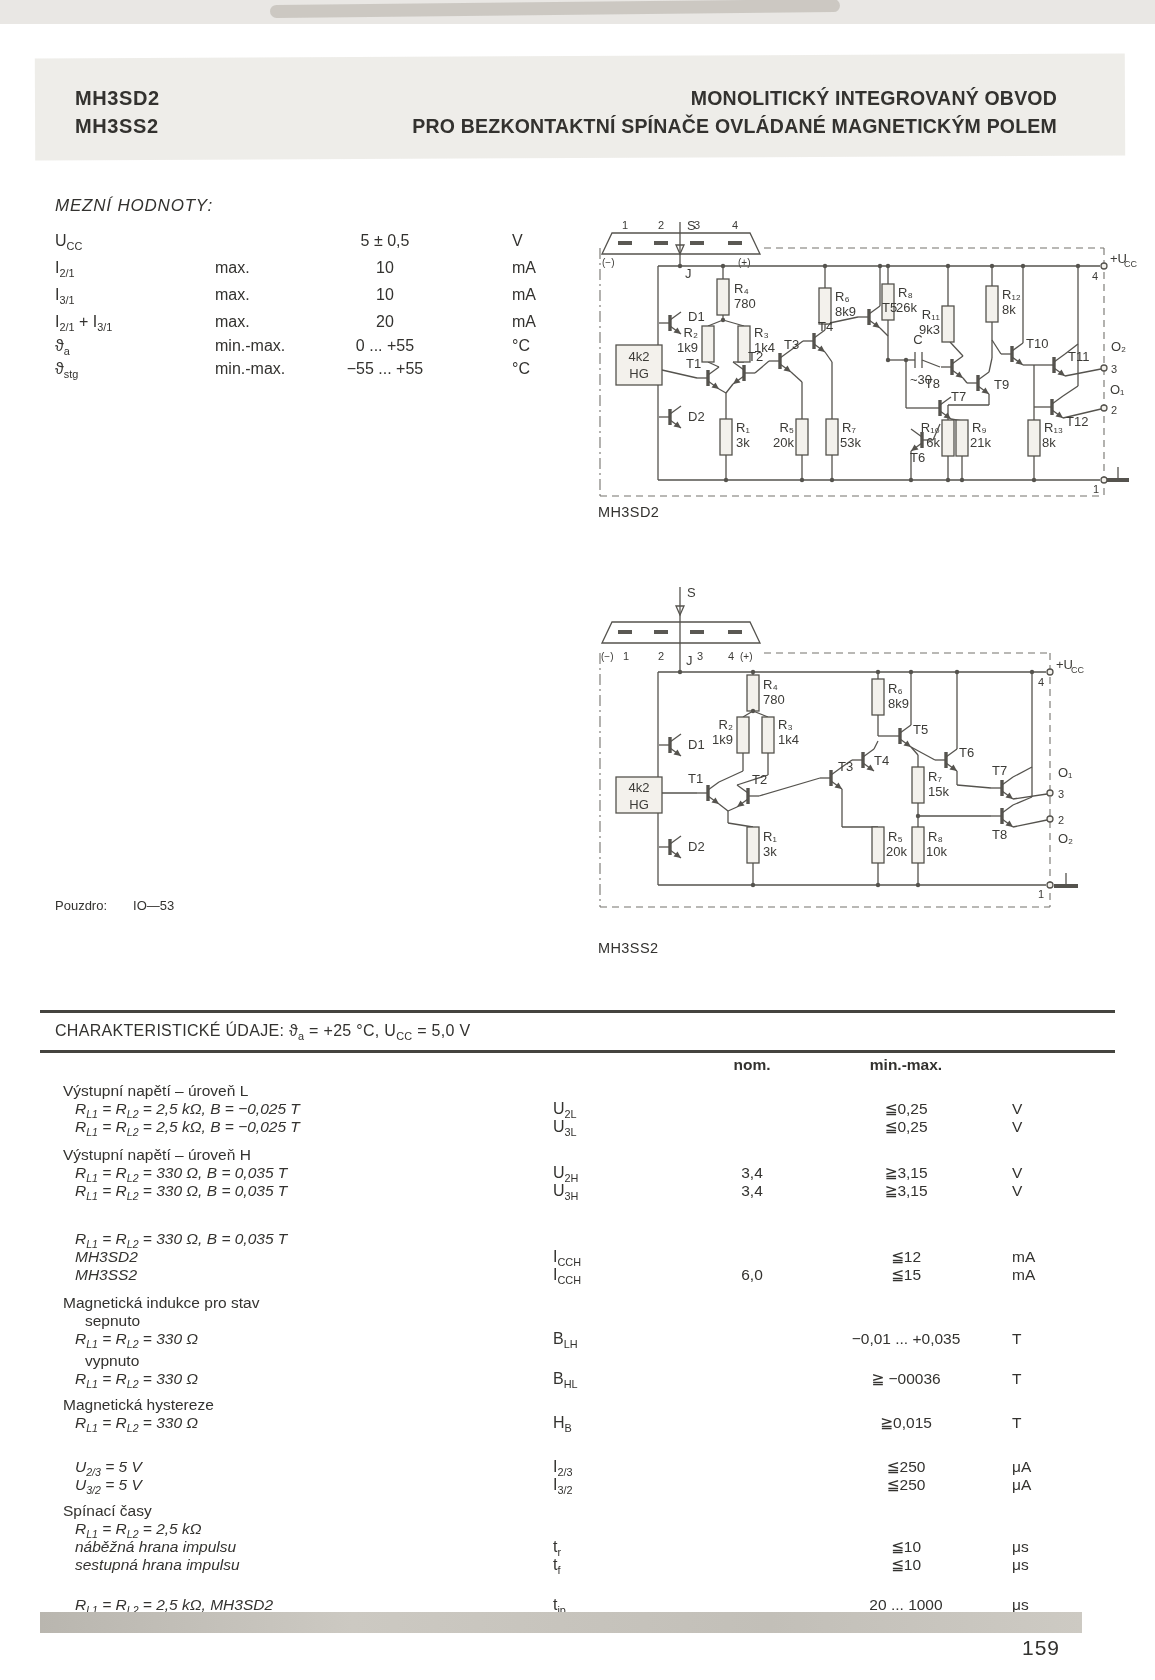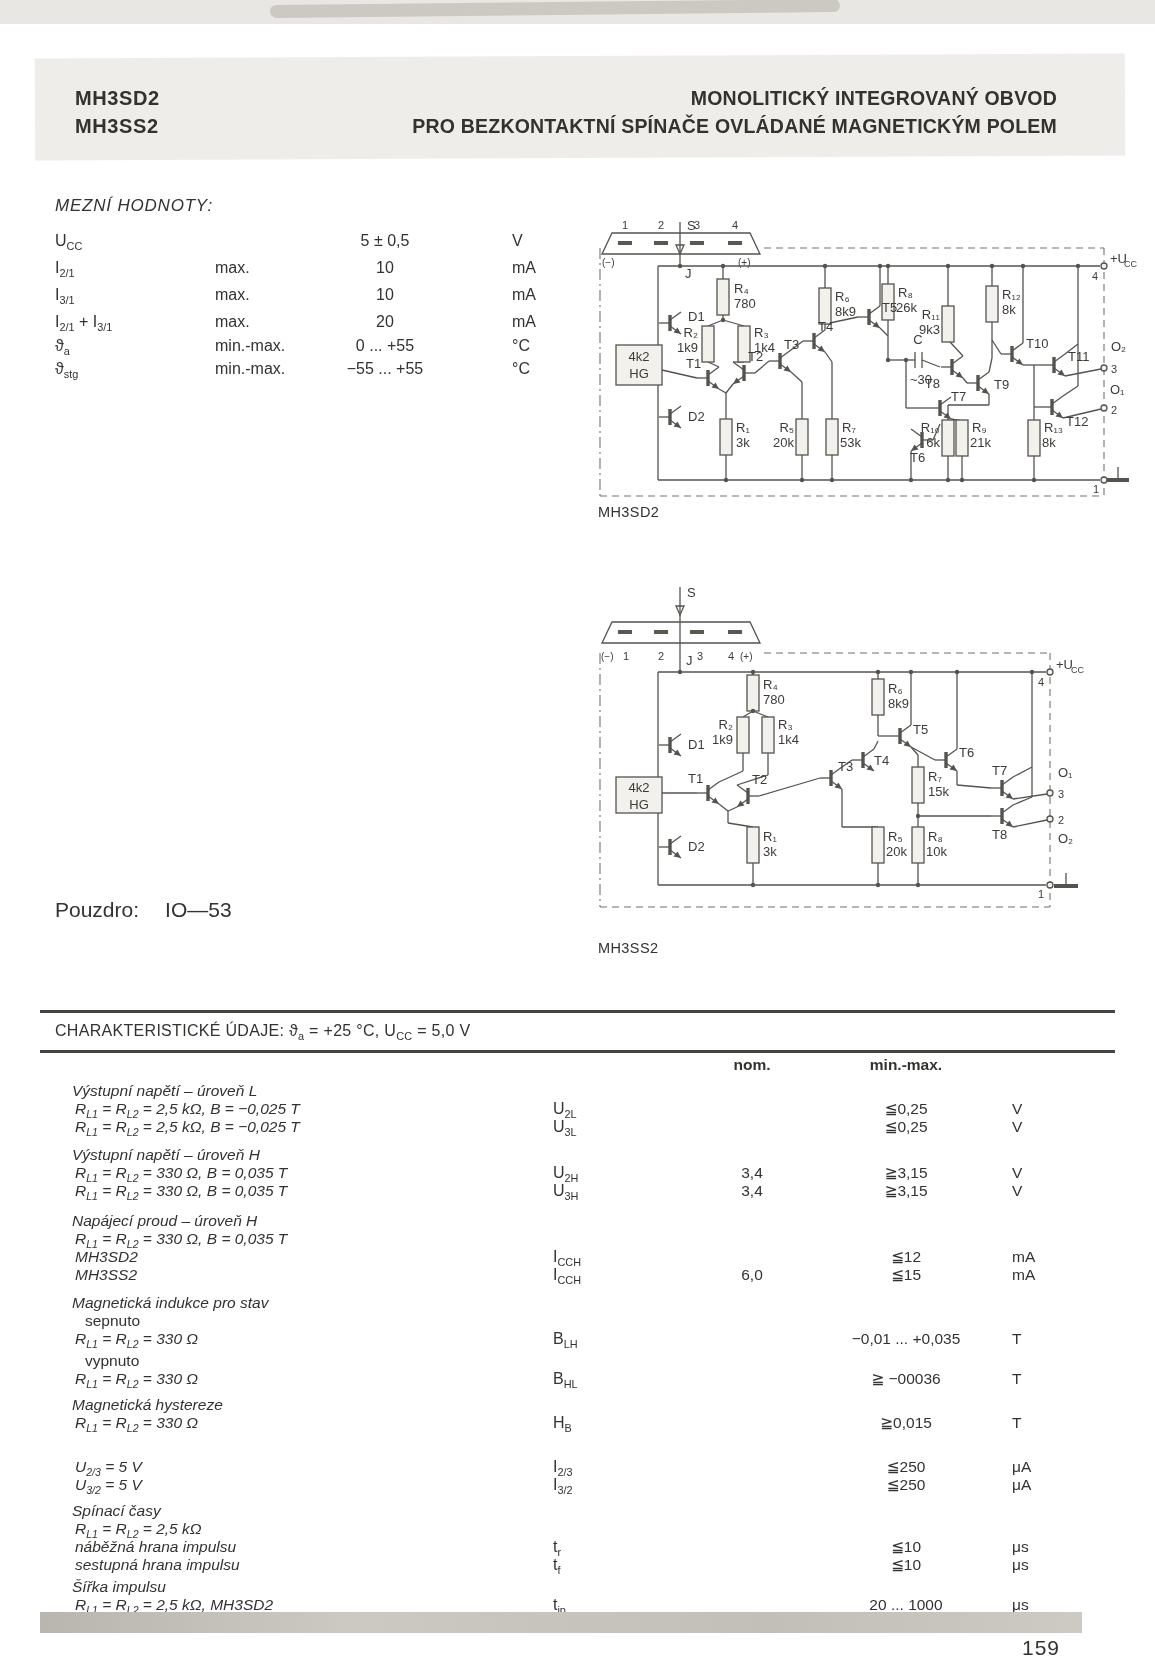--- a/index.html
+++ b/index.html
@@ -32,30 +32,30 @@
   svg rect.slot{fill:#5a5853;stroke:none;}
   svg rect.gbar{fill:#55534e;stroke:none;}
   svg .fill{fill:#55534e;stroke:none;}
   svg text{fill:#3c3b37;font-size:13px;font-family:"Liberation Sans","DejaVu Sans",sans-serif;}
   svg text.ts{font-size:9px;}
   svg text.tp{font-size:11px;}
   svg text.tm{font-size:10px;}
   svg text.end{text-anchor:end;}
   svg text.mid{text-anchor:middle;}
   .caption{font-size:14.5px;letter-spacing:.4px;}
-  .pouzdro{left:55px;top:898px;font-size:21px;}
+  .pouzdro{left:55px;top:898px;font-size:13px;}
   .pouzdro .pv{margin-left:26px;}
   
   .rule{position:absolute;left:40px;width:1075px;height:3px;background:#45443f;}
   .tbl-heading{left:55px;top:1022px;font-size:16px;letter-spacing:.3px;}
   .colhead{position:absolute;top:1056px;left:0;width:1155px;font-size:15.5px;font-weight:700;}
   .colhead .cn,.trow .cn{position:absolute;left:707px;width:90px;text-align:center;}
   .colhead .cm,.trow .cm{position:absolute;left:820px;width:172px;text-align:center;}
   .trow{position:absolute;left:0;width:1155px;height:20px;font-size:15.5px;}
-  .trow .cg{position:absolute;left:72px;font-style:italic;}
+  .trow .cg{position:absolute;left:63px;}
   .trow .ci{position:absolute;left:85px;}
   .trow .cc{position:absolute;left:75px;font-style:italic;}
   .trow .cs{position:absolute;left:553px;font-size:16px;}
   .trow .cu{position:absolute;left:1012px;}
   .pagenum{left:1022px;top:1636px;font-size:21px;letter-spacing:1px;}
 </style>
 </head>
 <body>
 
 <div class="page">
@@ -531,23 +531,20 @@
       <span class="cm">≧3,15</span>
       <span class="cu">V</span>
   </div>
   <div class="trow" style="top:1182px">
     <span class="cc"><span>R</span><sub>L1</sub><span> = R</span><sub>L2</sub><span> = 330 Ω, B = 0,035 T</span></span>
     <span class="cs"><span>U</span><sub>3H</sub></span>
     <span class="cn">3,4</span>
       <span class="cm">≧3,15</span>
       <span class="cu">V</span>
   </div>
-  <div class="trow" style="top:1212px">
-      <span class="cg">Napájecí proud – úroveň H</span>
-    </div>
   <div class="trow" style="top:1230px">
     <span class="cc"><span>R</span><sub>L1</sub><span> = R</span><sub>L2</sub><span> = 330 Ω, B = 0,035 T</span></span>
   </div>
   <div class="trow" style="top:1248px">
     <span class="cc"><span>MH3SD2</span></span>
     <span class="cs"><span>I</span><sub>CCH</sub></span>
     <span class="cn"></span>
       <span class="cm">≦12</span>
       <span class="cu">mA</span>
   </div>
@@ -618,23 +615,20 @@
       <span class="cm">≦10</span>
       <span class="cu">μs</span>
   </div>
   <div class="trow" style="top:1556px">
     <span class="cc"><span>sestupná hrana impulsu</span></span>
     <span class="cs"><span>t</span><sub>f</sub></span>
     <span class="cn"></span>
       <span class="cm">≦10</span>
       <span class="cu">μs</span>
   </div>
-  <div class="trow" style="top:1578px">
-      <span class="cg">Šířka impulsu</span>
-    </div>
   <div class="trow" style="top:1596px">
     <span class="cc"><span>R</span><sub>L1</sub><span> = R</span><sub>L2</sub><span> = 2,5 kΩ, MH3SD2</span></span>
     <span class="cs"><span>t</span><sub>ip</sub></span>
     <span class="cn"></span>
       <span class="cm">20 ... 1000</span>
       <span class="cu">μs</span>
   </div>
 
   <div class="abs art4"></div>
   <div class="abs pagenum">159</div>

